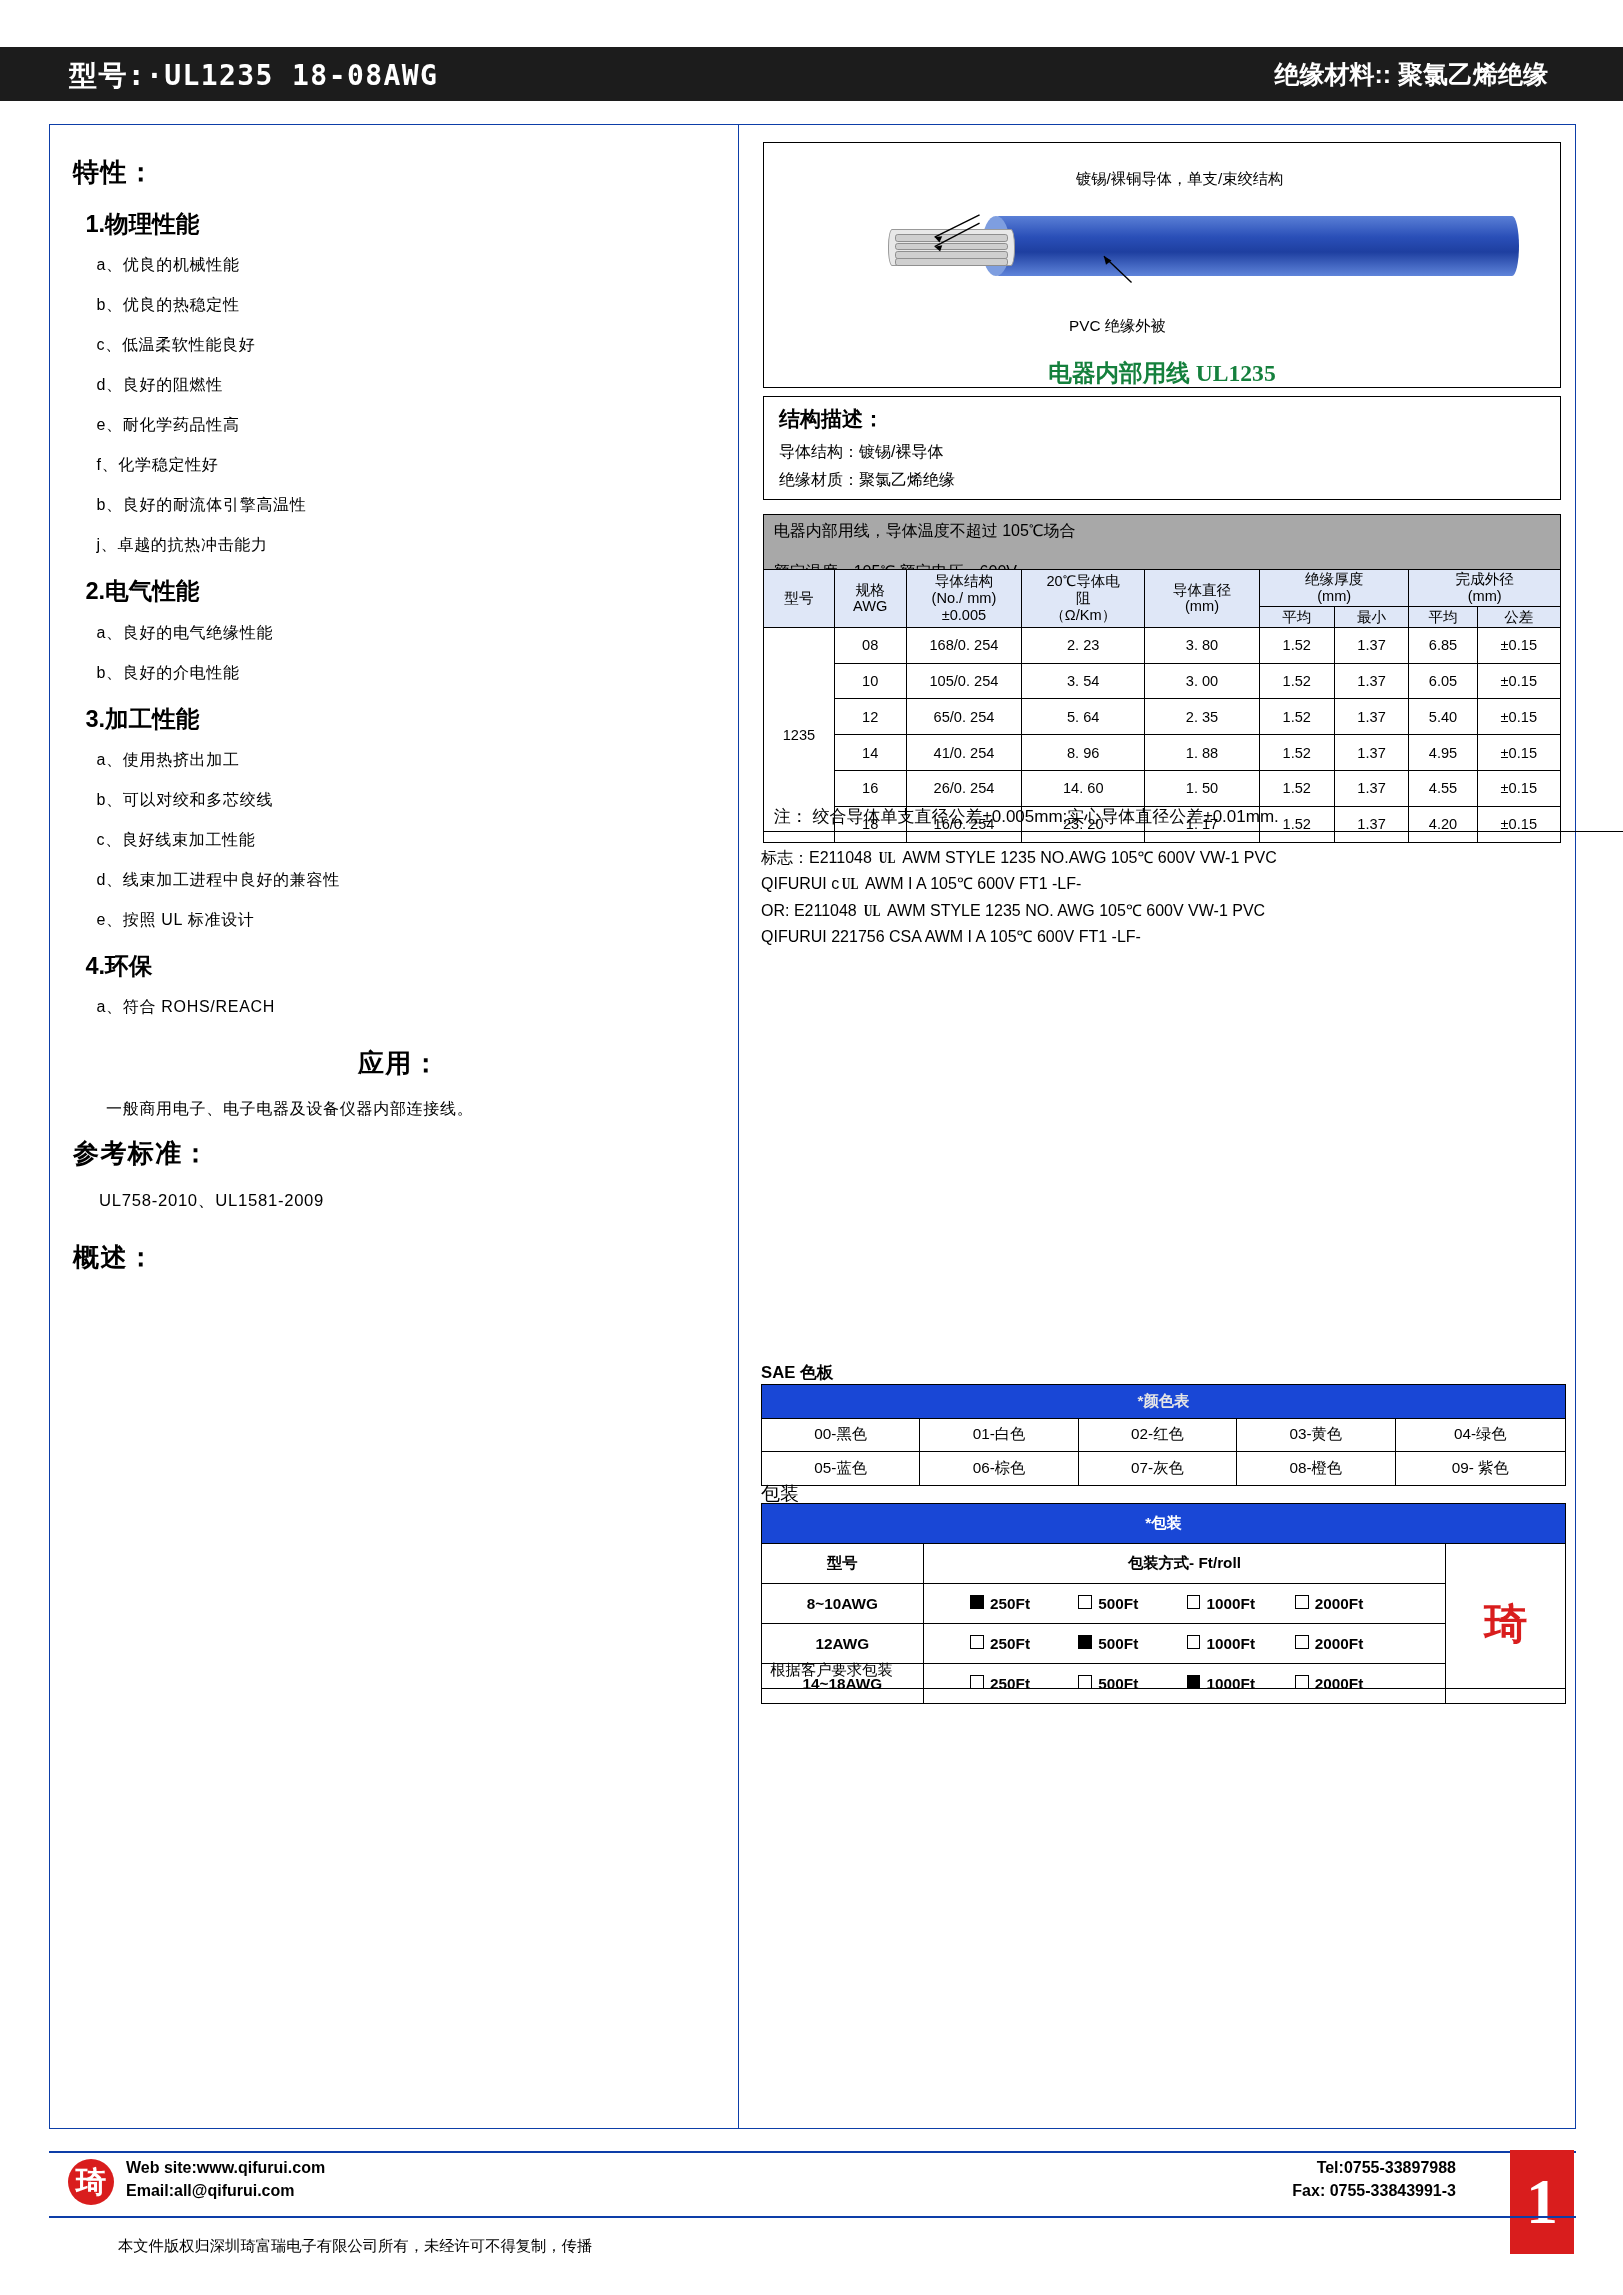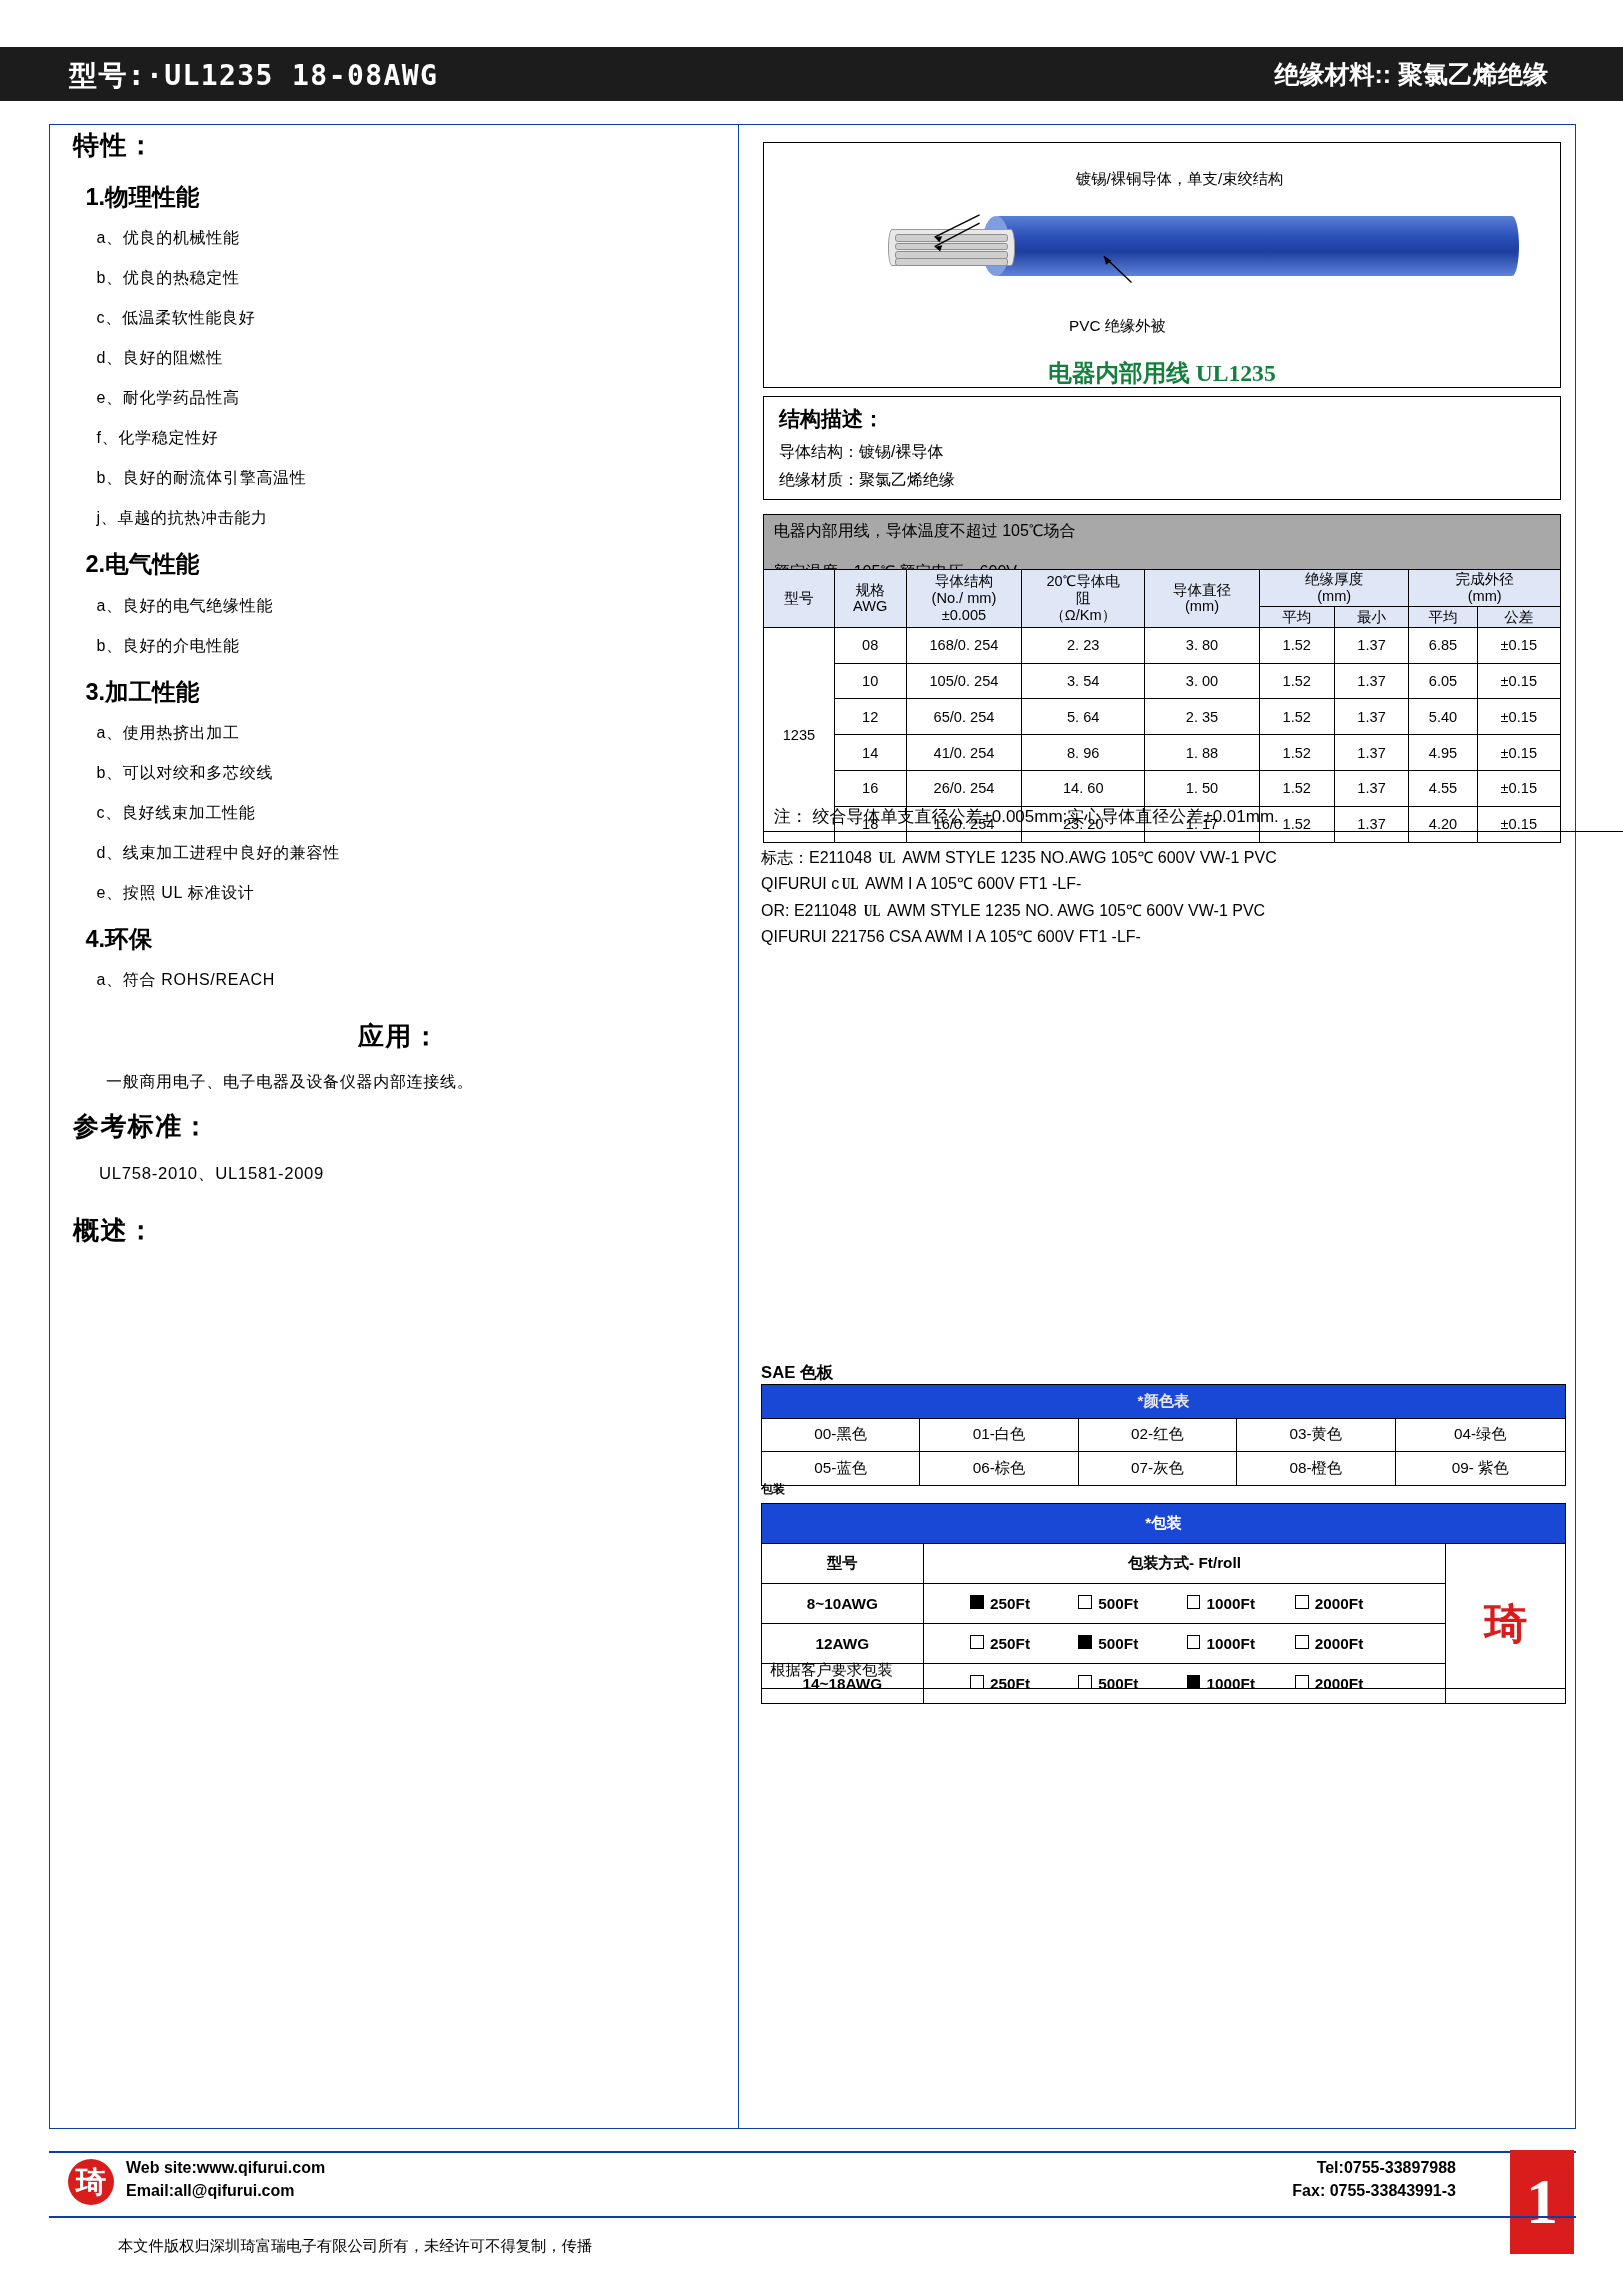--- a/index.html
+++ b/index.html
@@ -34,21 +34,21 @@
     position:absolute;left:49px;top:124px;width:1527px;height:2005px;
     border:1.4px solid #0d3ea8;
     box-sizing:border-box;
   }
   .vdiv{
     position:absolute;left:738px;top:124px;width:1.4px;height:2005px;
     background:#0d3ea8;
   }
 
   
-  .left{position:absolute;left:66px;top:121px;width:659px;}
+  .left{position:absolute;left:66px;top:148px;width:659px;}
   .h-main{font-size:26px;font-weight:bold;letter-spacing:1.4px;margin:7px 0 18px 7px;}
   .h-sub{font-size:23.6px;font-weight:bold;margin:12.5px 0 15.3px 19.4px;}
   .bullet{font-size:16px;margin:0 0 19px 30.5px;letter-spacing:0.7px;}
   .plain{font-size:16px;margin:0 0 14px 40px;letter-spacing:0.7px;}
   .ref{font-size:16.7px;margin:0 0 14px 33px;letter-spacing:0.7px;}
 
   .box{
     border:0.7px solid #000;box-sizing:border-box;background:#fff;
   }
   .fig-box{position:absolute;left:763px;top:142px;width:798px;height:246px;}
@@ -120,21 +120,21 @@
   }
 
   
   .sae-label{position:absolute;left:761px;top:1361px;font-size:16.7px;font-weight:bold;}
   table.sae{
     position:absolute;left:761px;top:1384px;width:805px;border-collapse:collapse;font-size:15.3px;
   }
   table.sae td{border:0.7px solid #000;height:30.5px;text-align:center;}
   table.sae tr.head td{background:#1947d6;color:#e5e5e5;font-weight:bold;}
 
-  .pack-label{position:absolute;left:761px;top:1481px;font-size:12px;font-weight:bold;}
+  .pack-label{position:absolute;left:761px;top:1481px;font-size:19px;font-weight:normal;}
   table.pack{
     position:absolute;left:761px;top:1503px;width:805px;border-collapse:collapse;font-size:15.3px;
   }
   table.pack td{border:0.7px solid #000;height:37px;text-align:center;}
   table.pack tr.head td{background:#1947d6;color:#fff;font-weight:bold;}
   .opt{display:inline-block;min-width:104px;text-align:left;font-weight:bold;font-size:15.3px;}
   .sq{display:inline-block;width:11.8px;height:11.8px;border:1.4px solid #000;margin-right:6.2px;vertical-align:-0.7px;}
   .sq.filled{background:#000;}
   .pack-note{
     position:absolute;left:761px;top:1654px;width:805px;height:35px;

